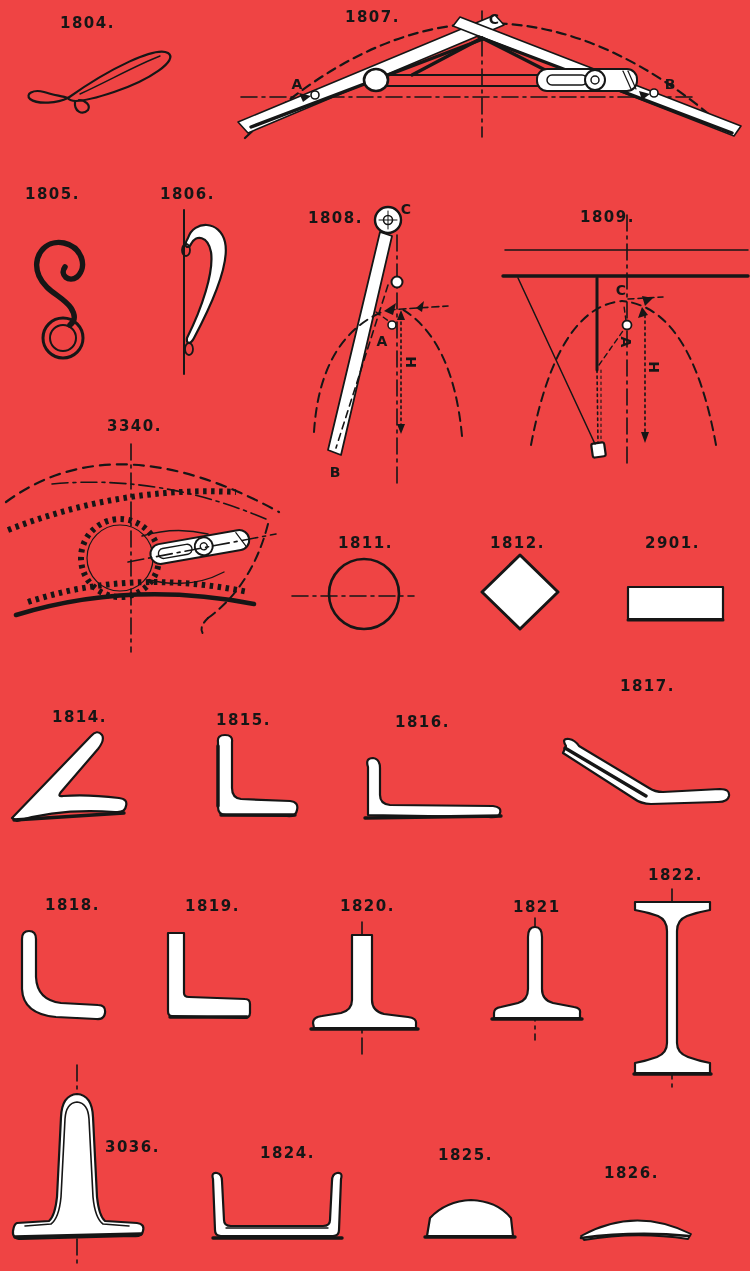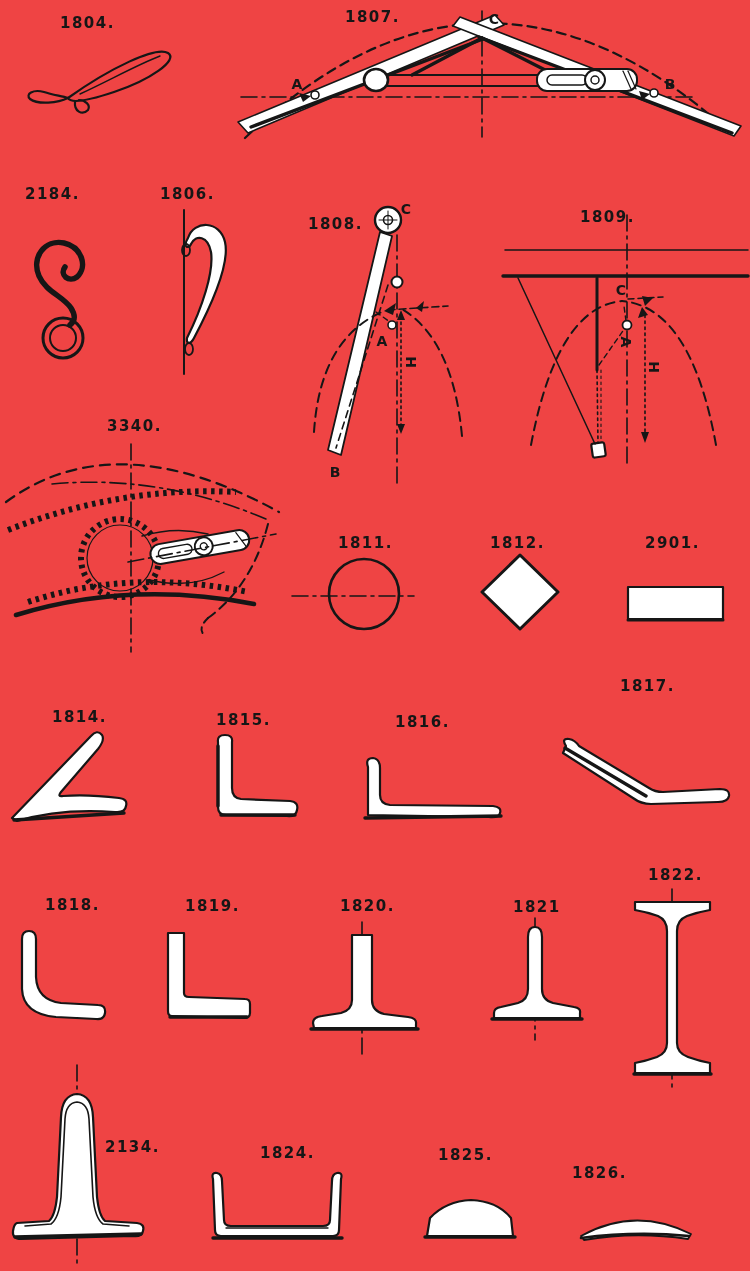--- a/index.html
+++ b/index.html
@@ -25,41 +25,41 @@
   .arr{fill:#161616;stroke:none;}
   text.pt{font:700 14px "DejaVu Sans",sans-serif;fill:#161616;}
 </style>
 </head>
 <body>
 
 <div id="plate">
 
   <div class="figlabel" style="left:60px;top:14px">1804.</div>
   <div class="figlabel" style="left:345px;top:8px">1807.</div>
-  <div class="figlabel" style="left:25px;top:185px">2184.</div>
+  <div class="figlabel" style="left:25px;top:185px">1805.</div>
   <div class="figlabel" style="left:160px;top:185px">1806.</div>
-  <div class="figlabel" style="left:308px;top:215px">1808.</div>
+  <div class="figlabel" style="left:308px;top:209px">1808.</div>
   <div class="figlabel" style="left:580px;top:208px">1809.</div>
   <div class="figlabel" style="left:107px;top:417px">3340.</div>
   <div class="figlabel" style="left:338px;top:534px">1811.</div>
   <div class="figlabel" style="left:490px;top:534px">1812.</div>
   <div class="figlabel" style="left:645px;top:534px">2901.</div>
   <div class="figlabel" style="left:52px;top:708px">1814.</div>
   <div class="figlabel" style="left:216px;top:711px">1815.</div>
   <div class="figlabel" style="left:395px;top:713px">1816.</div>
   <div class="figlabel" style="left:620px;top:677px">1817.</div>
   <div class="figlabel" style="left:45px;top:896px">1818.</div>
   <div class="figlabel" style="left:185px;top:897px">1819.</div>
   <div class="figlabel" style="left:340px;top:897px">1820.</div>
   <div class="figlabel" style="left:513px;top:898px">1821</div>
   <div class="figlabel" style="left:648px;top:866px">1822.</div>
-  <div class="figlabel" style="left:105px;top:1138px">2134.</div>
+  <div class="figlabel" style="left:105px;top:1138px">3036.</div>
   <div class="figlabel" style="left:260px;top:1144px">1824.</div>
   <div class="figlabel" style="left:438px;top:1146px">1825.</div>
-  <div class="figlabel" style="left:572px;top:1164px">1826.</div>
+  <div class="figlabel" style="left:604px;top:1164px">1826.</div>
 
   <svg style="left:18px;top:40px" width="170" height="90" viewBox="0 0 170 90">
     <path class="ln" d="M50,58 C92,28 138,6 150,13 C161,20 132,40 96,52 C72,60 53,64 50,58 Z"></path>
     <path class="ln" style="stroke-width:1.4" d="M62,54 C92,40 121,24 142,16"></path>
     <path class="ln" d="M50,58 C40,63 20,65 12,59 C7,54 15,49 26,52 C35,55 44,56 50,58"></path>
     <path class="ln" d="M57,62 C56,71 64,76 70,70 C73,65 67,60 61,60"></path>
   </svg>
 
   <svg style="left:235px;top:5px" width="515" height="150" viewBox="0 0 515 150">
     <path class="ln dash" d="M10,133 Q250,-95 498,130"></path>

